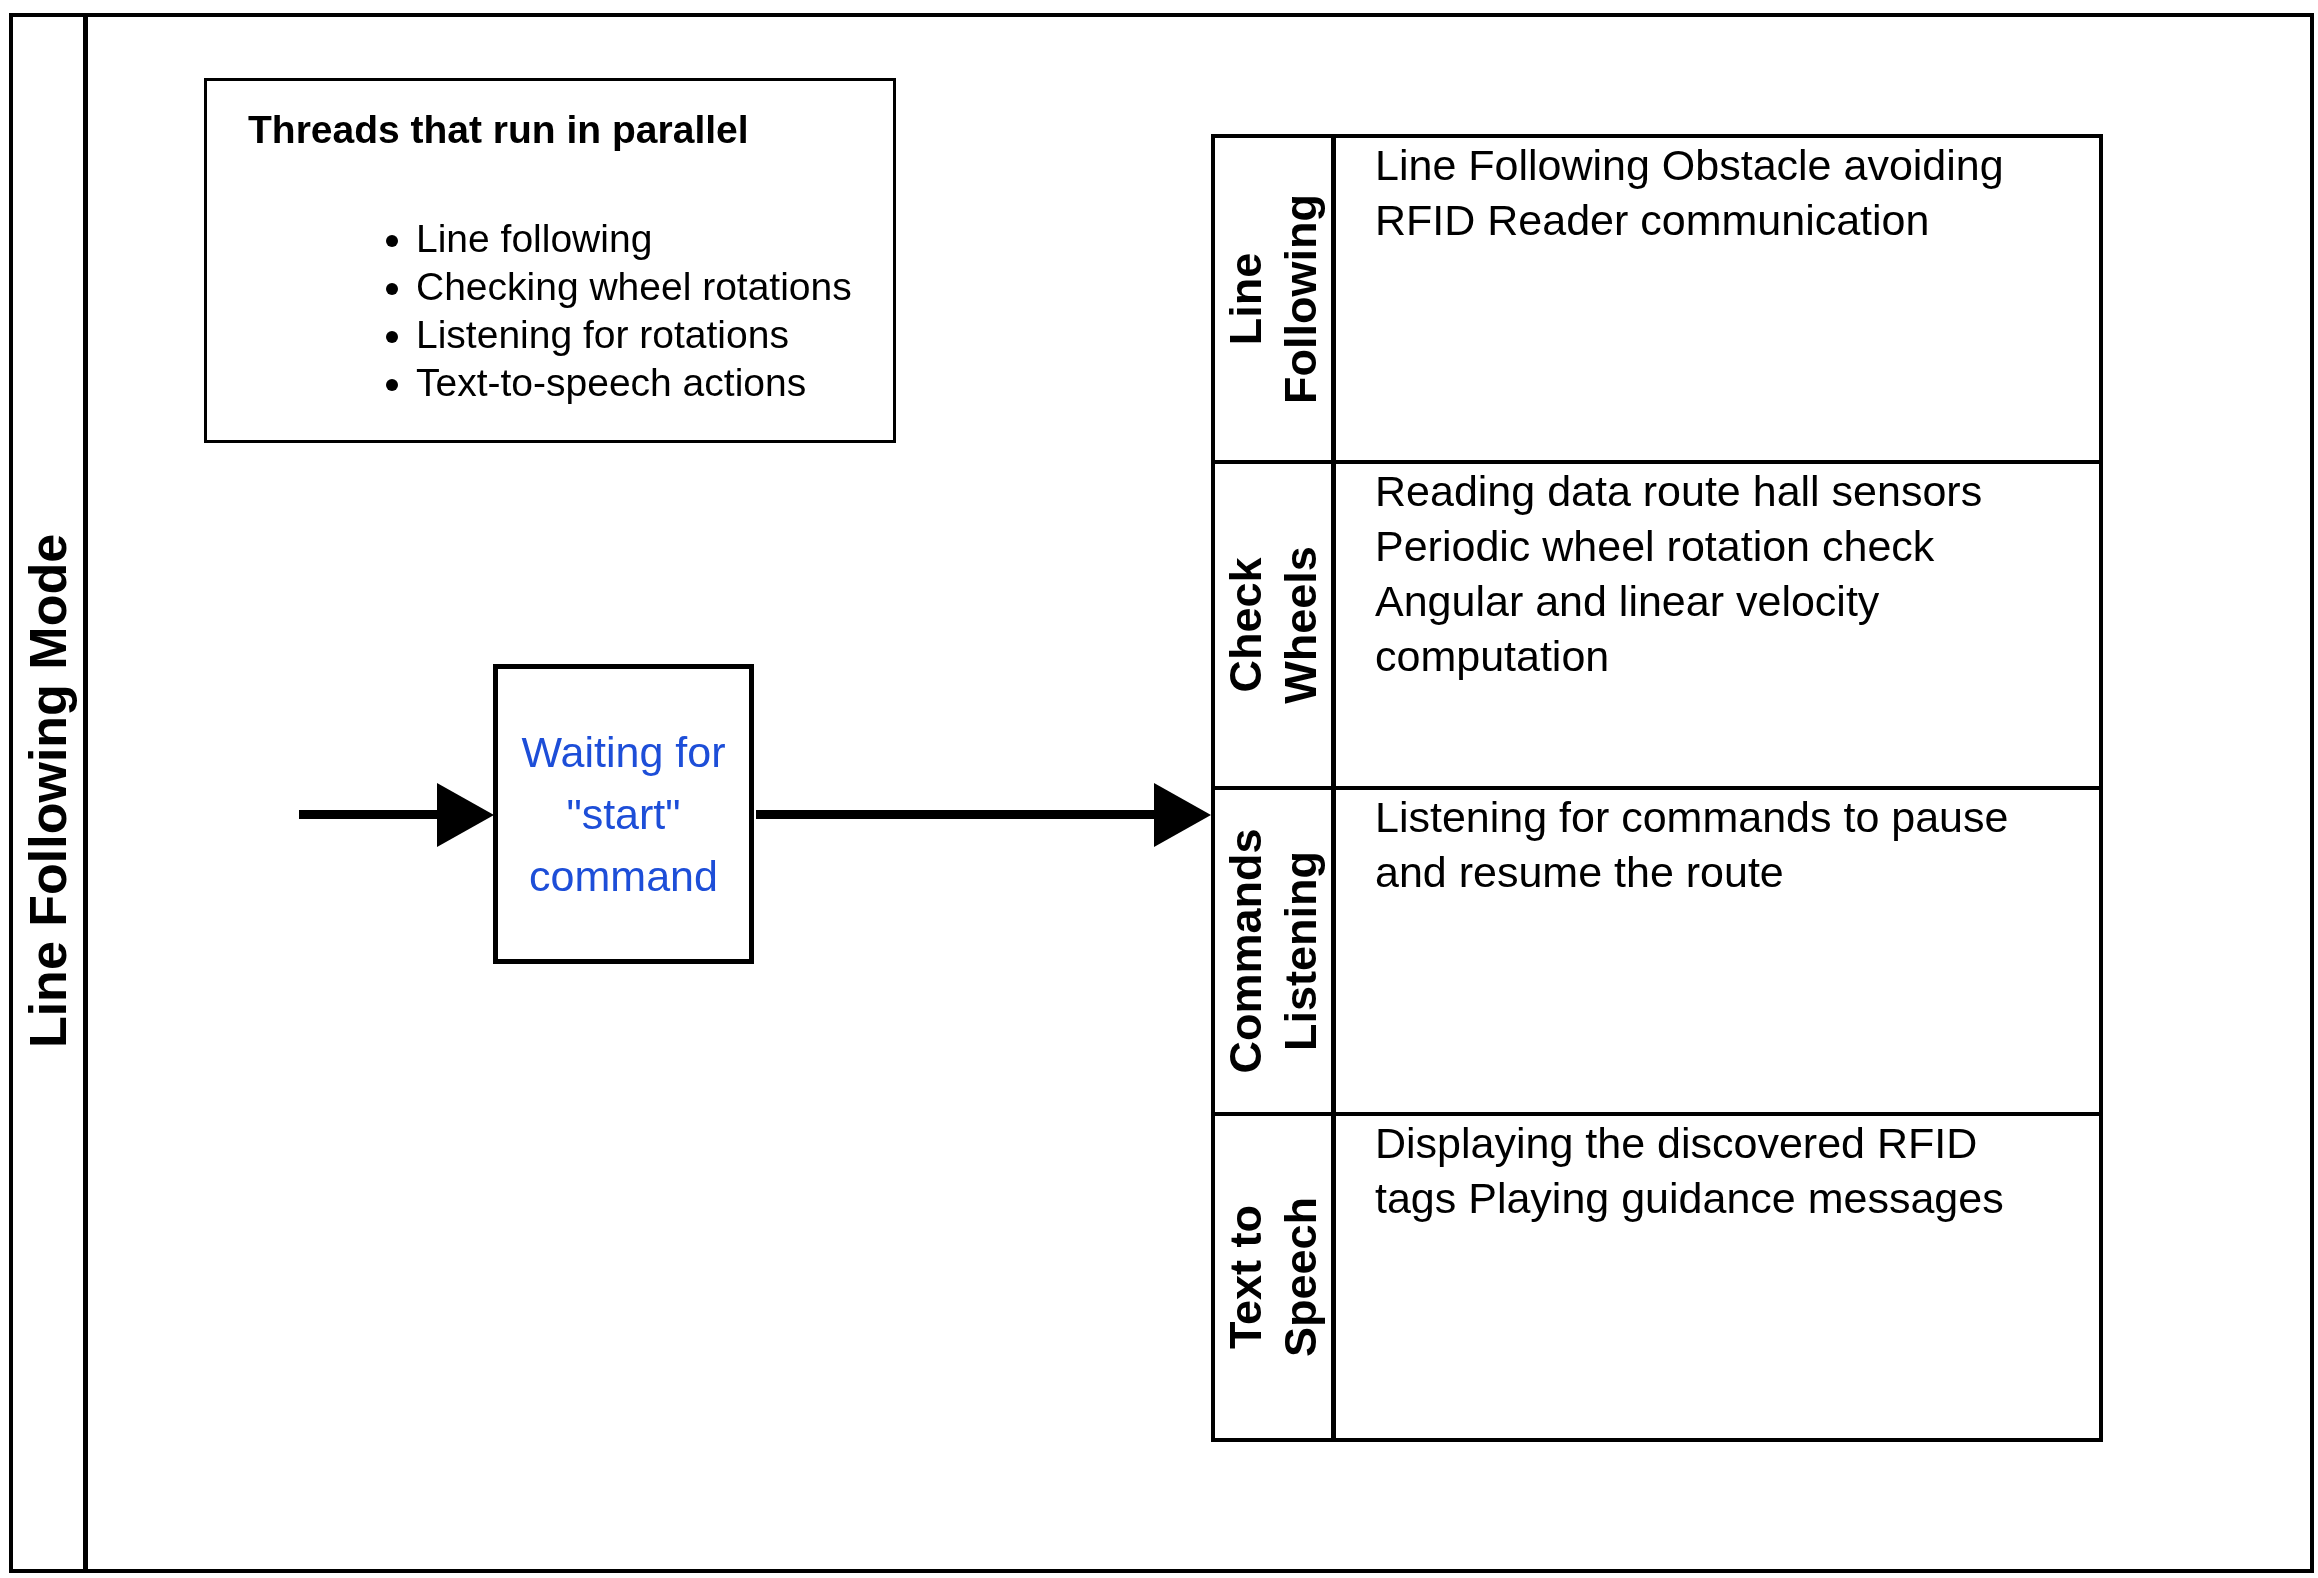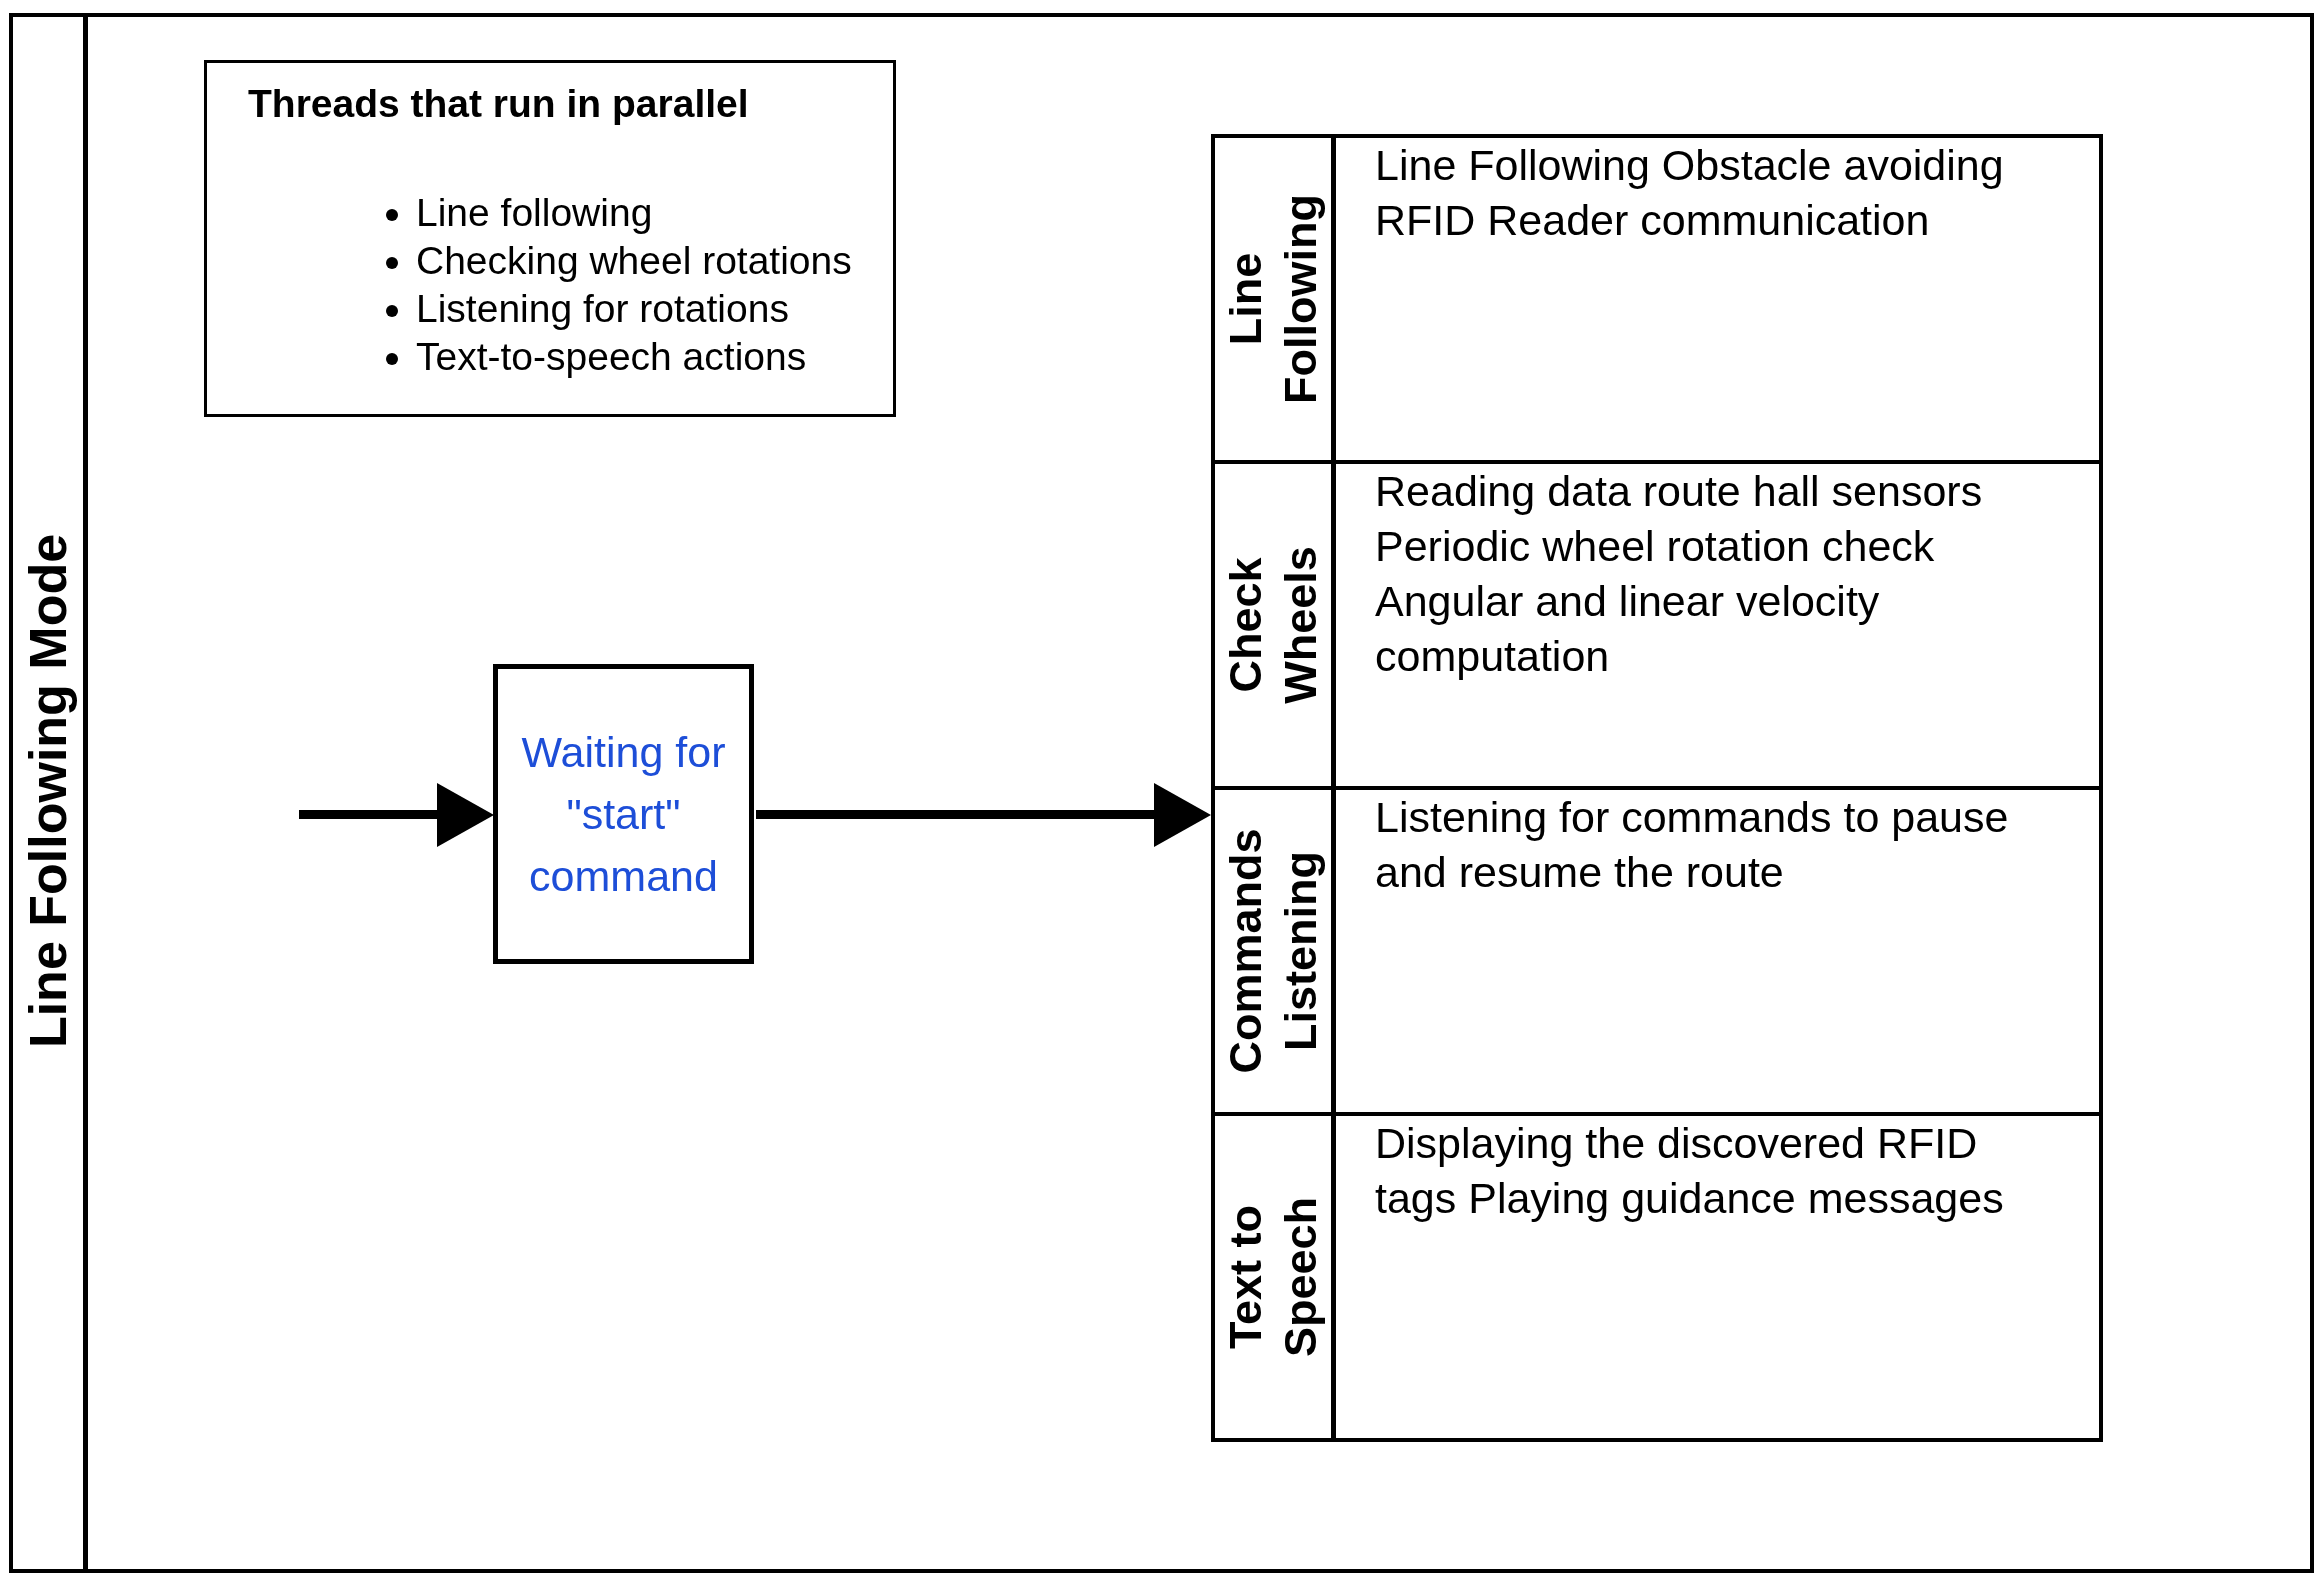--- a/index.html
+++ b/index.html
@@ -40,24 +40,24 @@
   }
   .sidebar-band .vtitle {
     transform: rotate(-90deg);
     white-space: nowrap;
     font-size: 52px;
     font-weight: bold;
   }
   
   .threads-box {
     position: absolute;
-    left: 204px; top: 60px;
+    left: 204px; top: 78px;
     width: 645px; height: 333px;
     border: 3.6px solid #000;
-    padding: 18px 0 0 41px;
+    padding: 26px 0 0 41px;
   }
   .threads-title {
     font-size: 39px;
     font-weight: bold;
     line-height: 46px;
   }
   .threads-list {
     margin: 62px 0 0 0;
     padding-left: 168px;
     list-style: disc;

